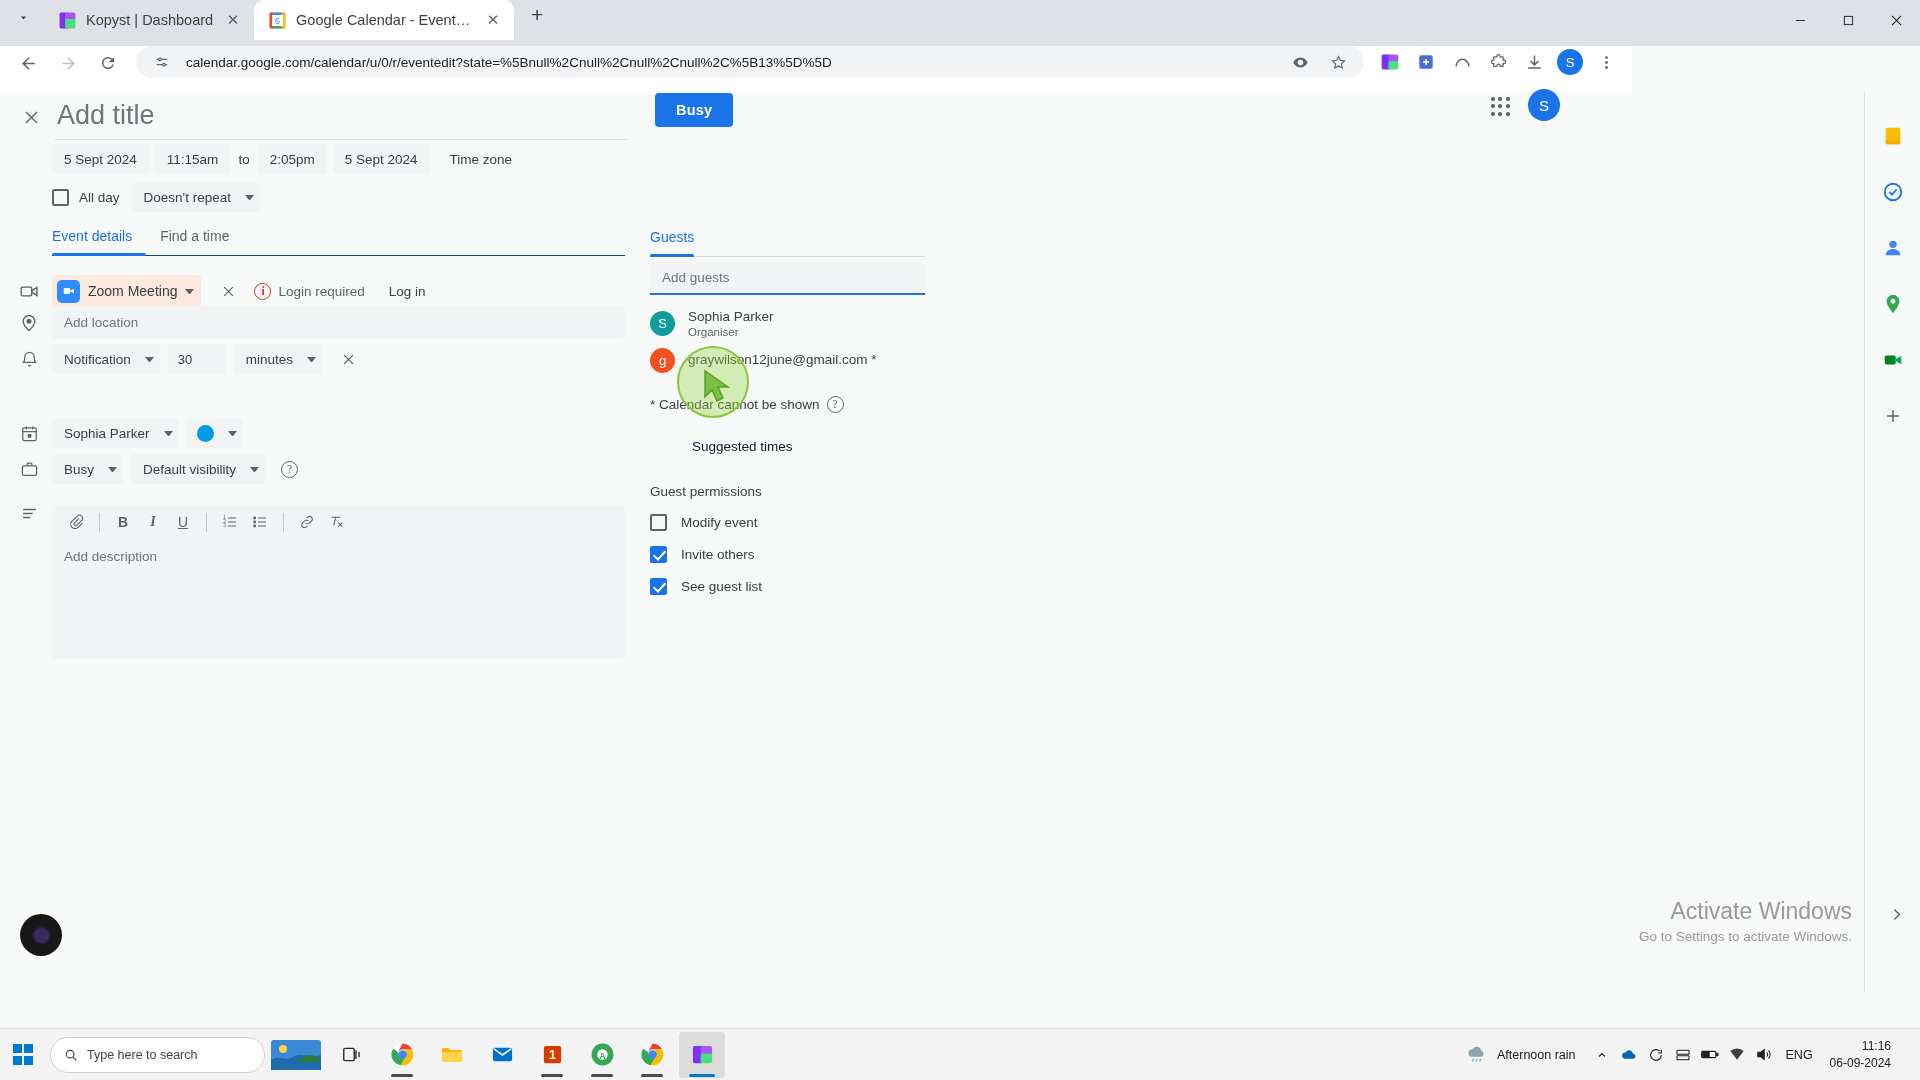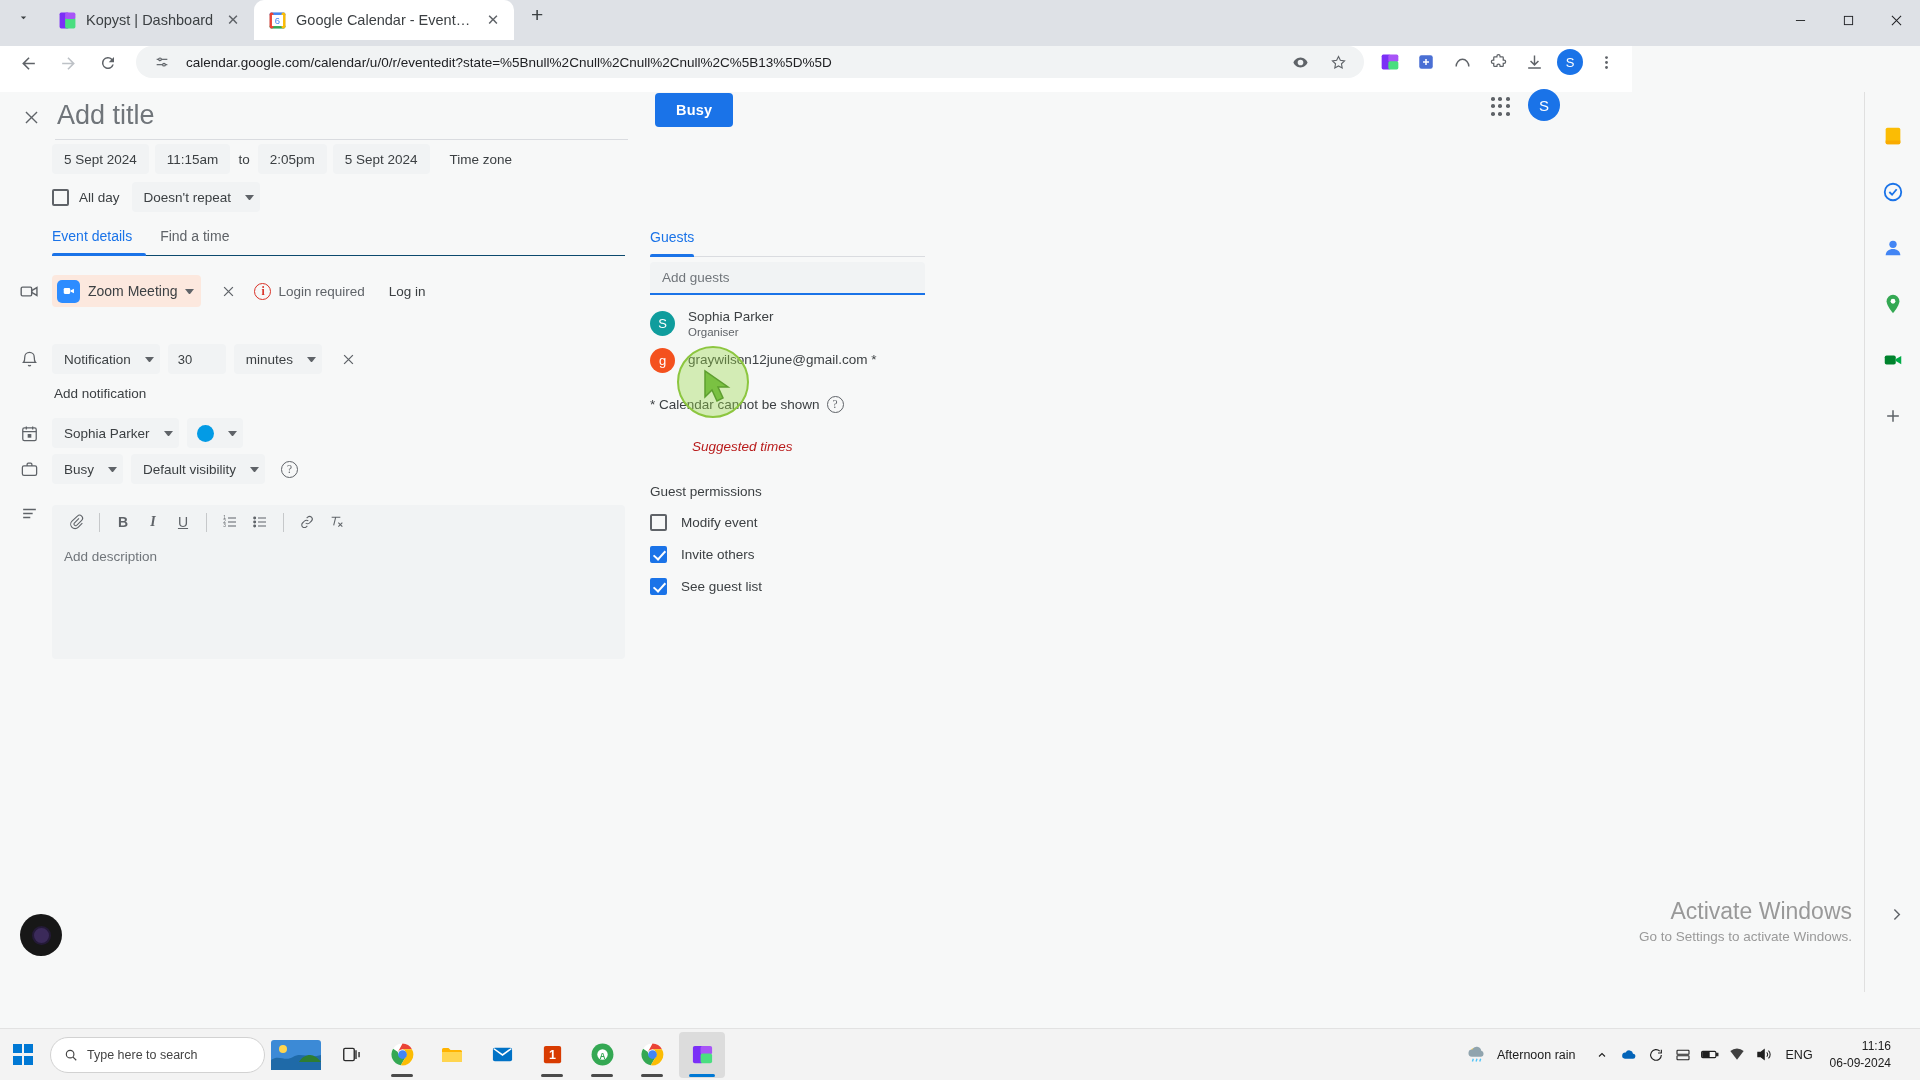--- a/index.html
+++ b/index.html
@@ -289,23 +289,23 @@
     width: 25px; height: 25px; border-radius: 50%; color: #fff; font-size: 13px;
     display: flex; align-items: center; justify-content: center; flex: 0 0 25px;
   }
   .gname { font-size: 13.5px; color: #3c4043; line-height: 1.25; }
   .gsub { font-size: 11.5px; color: #5f6368; }
   .cal-note {
     display: flex; align-items: center; gap: 7px; margin-top: 23px;
     font-size: 13.5px; color: #3c4043;
   }
   .sugg {
-    margin-top: 22px; margin-left: 36px; font-size: 13.5px; color: #b91c1c;
+    margin-top: 22px; margin-left: 36px; font-size: 13.5px; color: #0f172a;
     cursor: pointer; background: none; border: none;
-    font-family: "Liberation Sans", sans-serif; padding: 4px 6px; border-radius: 4px; font-style: italic;
+    font-family: "Liberation Sans", sans-serif; padding: 4px 6px; border-radius: 4px;
   }
   .perm-title { margin-top: 26px; font-size: 13.5px; color: #3c4043; }
   .perm-row { display: flex; align-items: center; gap: 14px; margin-top: 15px; }
   .perm-label { font-size: 13.5px; color: #3c4043; }
 
   
   .wm { position: absolute; right: 68px; bottom: 108px; text-align: right; }
   .wm-1 { font-size: 23px; color: #999; font-weight: 400; }
   .wm-2 { font-size: 13.5px; color: #999; margin-top: 4px; }
 
@@ -589,20 +589,29 @@
       <button class="icon-btn" style="margin-left:13px;">
         <svg width="15" height="15" viewBox="0 0 24 24" fill="none" stroke="currentColor" stroke-width="2">
             <path d="M5 5l14 14M19 5L5 19"></path>
           </svg>
       </button>
       <span class="warn-i" style="margin-left:12px;">i</span>
       <span class="warn-txt">Login required</span>
       <button class="login-link">Log in</button>
     </div>
 
+    <div class="frow" style="top:214px;">
+      <span class="ficon">
+        <svg width="20" height="20" viewBox="0 0 24 24" fill="none" stroke="currentColor" stroke-width="1.6">
+          <path d="M12 21s7-6.2 7-11a7 7 0 1 0-14 0c0 4.8 7 11 7 11z"></path>
+            <circle cx="12" cy="10" r="2.2" fill="currentColor"></circle>
+        </svg>
+      </span>
+      <input class="loc-input" value="" placeholder="Add location" style="">
+    </div>
 
     <div class="frow" style="top:252px;">
       <span class="ficon">
         <svg width="19" height="19" viewBox="0 0 24 24" fill="none" stroke="currentColor" stroke-width="1.6">
           <path d="M6 9a6 6 0 1 1 12 0c0 5 1.5 6.5 1.5 6.5h-15S6 14 6 9z"></path>
             <path d="M10.5 19a1.6 1.6 0 0 0 3 0"></path>
         </svg>
       </span>
       <button class="sel-chip" style="margin-left:52px; min-width:92px;">
         <span>Notification</span>
@@ -613,23 +622,20 @@
         <span>minutes</span>
         <span class="caret"></span>
       </button>
       <button class="icon-btn" style="margin-left:12px;">
         <svg width="15" height="15" viewBox="0 0 24 24" fill="none" stroke="currentColor" stroke-width="2">
             <path d="M5 5l14 14M19 5L5 19"></path>
           </svg>
       </button>
     </div>
 
-    <div class="frow" style="top:290px;">
-      <button class="link-btn" style="margin-left:48px;">Add notification</button>
-    </div>
 
     <div class="frow" style="top:326px;">
       <span class="ficon">
         <svg width="19" height="19" viewBox="0 0 24 24" fill="none" stroke="currentColor" stroke-width="1.6">
           <rect x="3.5" y="5" width="17" height="16" rx="2"></rect>
             <path d="M3.5 9.5h17M8 3v4M16 3v4"></path>
             <rect x="10.5" y="13.5" width="3" height="3" fill="currentColor"></rect>
         </svg>
       </span>
       <button class="sel-chip" style="margin-left:52px; min-width:105px;">

